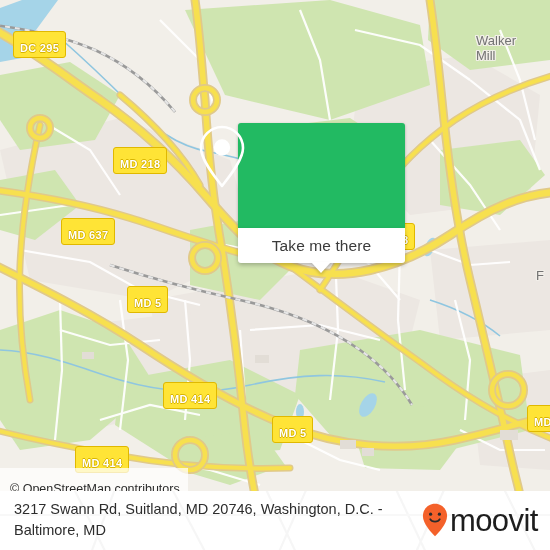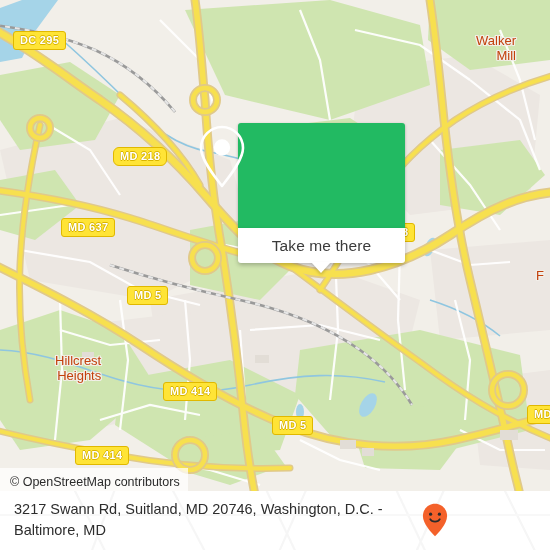--- a/index.html
+++ b/index.html
@@ -10,52 +10,52 @@
   }
   #root{position:relative;width:550px;height:550px;overflow:hidden;background:#fff;}
 
   
   #map{position:absolute;left:0;top:0;width:550px;height:491px;overflow:hidden;background:#f2efe9;}
   #map svg{position:absolute;left:0;top:0;}
 
   
   .place-label{
     position:absolute;
-    color:#c2410c;
+    color:#737373;
     font-size:13px;
     font-family:"Liberation Sans", sans-serif;
-    text-align:right;
+    text-align:left;
     line-height:15px;
     text-shadow:
       -1.2px 0 #f2efe9, 1.2px 0 #f2efe9, 0 -1.2px #f2efe9, 0 1.2px #f2efe9,
       -1px -1px #f2efe9, 1px -1px #f2efe9, -1px 1px #f2efe9, 1px 1px #f2efe9;
     white-space:pre;
     pointer-events:none;
   }
   .shield{
     position:absolute;
     background:#ffe436;
     border:1.5px solid #e0b800;
     border-radius:3px;
     color:#ffffff;
     font-size:11px;
     font-weight:bold;
     letter-spacing:.3px;
-    padding:2px 6px 2px 6px;
+    padding:10px 6px 2px 6px;
     line-height:13px;
     white-space:nowrap;
     text-shadow:-0.8px 0 #d8b400,0.8px 0 #d8b400,0 -0.8px #d8b400,0 0.8px #d8b400;
     box-sizing:border-box;
   }
 
   
   #attribution{
     position:absolute;left:0;top:468px;
     background:rgba(255,255,255,.72);
-    padding:7px 8px 3px 10px;
+    padding:14px 8px 3px 10px;
     font-size:12.5px;color:#2b2b2b;
     font-family:"Liberation Sans", sans-serif;
     white-space:nowrap;
   }
 
   
   #callout{position:absolute;left:194px;top:123px;width:167px;padding-left:44px;}
   #callout-head{
     height:105px;background:#22ba62;
     border-radius:3px 3px 0 0;
@@ -236,26 +236,24 @@
           <rect x="362" y="448" width="12" height="8"></rect>
           <rect x="500" y="430" width="18" height="10"></rect>
           <rect x="255" y="355" width="14" height="8"></rect>
           <rect x="82" y="352" width="12" height="7"></rect>
         </g>
       </g>
     </svg>
 
     <div class="place-label" style="left:476px;top:33px;">Walker
 Mill</div>
-    <div class="place-label" style="left:55px;top:353px;">Hillcrest
-Heights</div>
     <div class="place-label" style="left:536px;top:268px;">F</div>
 
     <div class="shield" style="left:13px;top:31px;">DC 295</div>
-    <div class="shield" style="left:113px;top:147px;border-radius:6px;">MD 218</div>
+    <div class="shield" style="left:113px;top:147px;">MD 218</div>
     <div class="shield" style="left:61px;top:218px;text-align:center;">MD 637</div>
     <div class="shield" style="left:127px;top:286px;">MD 5</div>
     <div class="shield" style="left:374px;top:223px;">MD 8</div>
     <div class="shield" style="left:163px;top:382px;">MD 414</div>
     <div class="shield" style="left:75px;top:446px;">MD 414</div>
     <div class="shield" style="left:272px;top:416px;">MD 5</div>
     <div class="shield" style="left:527px;top:405px;">MD</div>
 
     <div id="callout">
       <div id="callout-head">
@@ -288,16 +286,17 @@
       </g>
     </svg>
     <div id="address">3217 Swann Rd, Suitland, MD 20746, Washington, D.C. - Baltimore, MD</div>
     <div id="logo">
       <svg width="26" height="34" viewBox="0 0 26 34">
         <path d="M13 0.8 C6.3 0.8 0.9 6.2 0.9 12.9 C0.9 20.6 9.6 29.8 13 33.2 C16.4 29.8 25.1 20.6 25.1 12.9 C25.1 6.2 19.7 0.8 13 0.8 Z" fill="#f4612a"></path>
         <circle cx="8.6" cy="11.2" r="1.6" fill="#2b2b2b"></circle>
         <circle cx="17.4" cy="11.2" r="1.6" fill="#2b2b2b"></circle>
         <path d="M8.2 16.2 C9.8 19.4 16.2 19.4 17.8 16.2" fill="none" stroke="#2b2b2b" stroke-width="1.7" stroke-linecap="round"></path>
       </svg>
+      <div id="logo-word">moovit</div>
     </div>
   </div>
 
 </div>
 
 </body></html>

